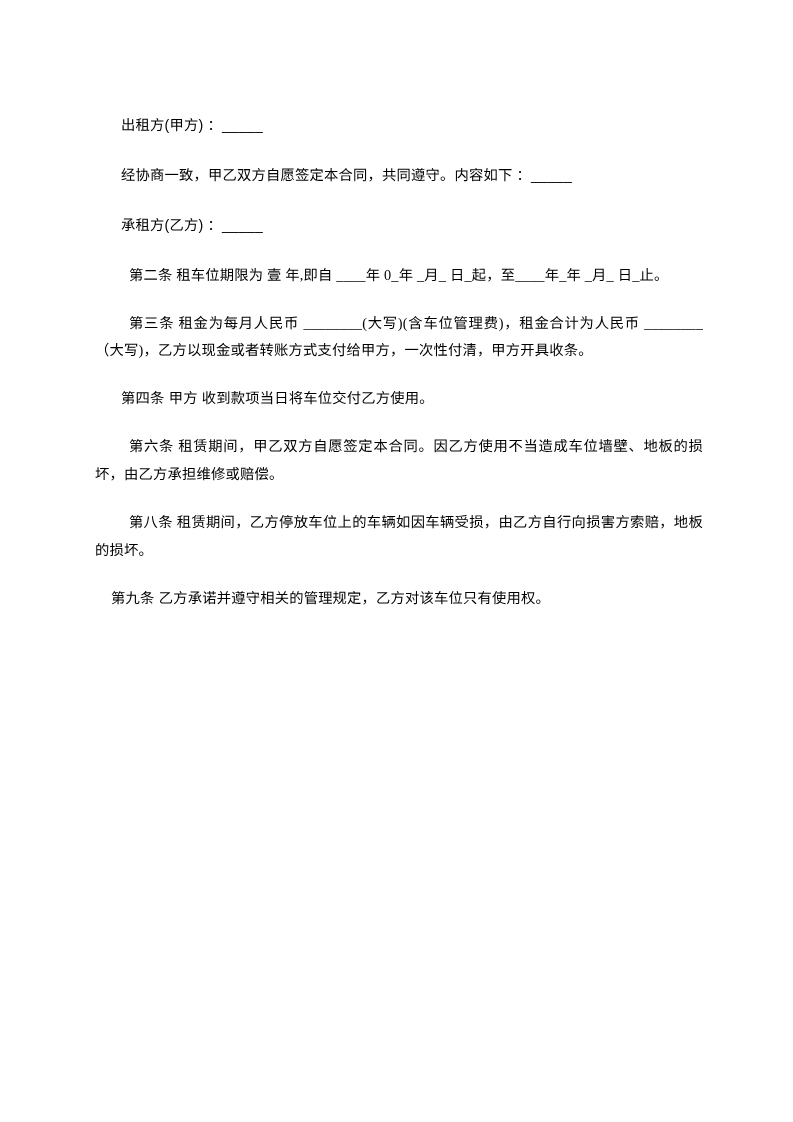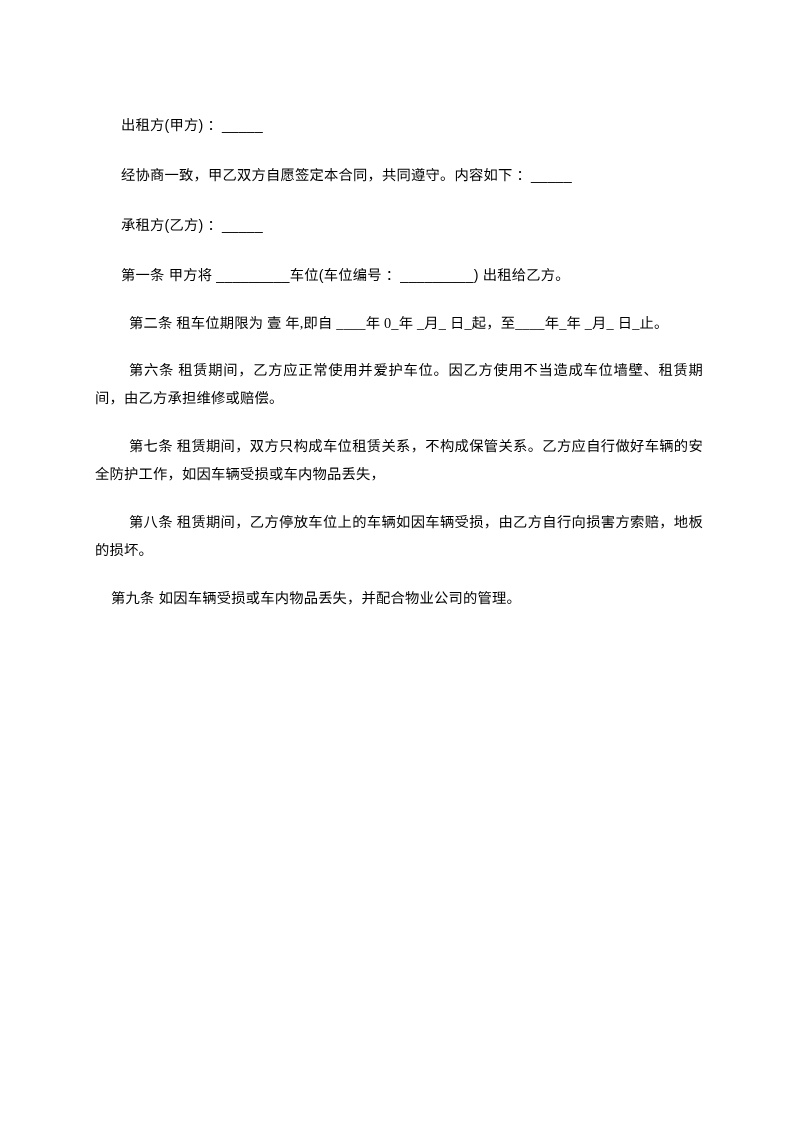--- a/index.html
+++ b/index.html
@@ -48,29 +48,29 @@
 
 <div class="page">
   <div class="doc-body">
 
     <p class="para indent-2 gap-a">出租方(甲方) ：_____</p>
 
     <p class="para indent-2 gap-a">经协商一致，甲乙双方自愿签定本合同，共同遵守。内容如下 ：_____</p>
 
     <p class="para indent-2 gap-a">承租方(乙方) ：_____</p>
 
-    <p class="para indent-2 gap-b">第一条  甲方将 _________车位(车位编号 ：_________) 出租给乙方。</p>
 
     <p class="para indent-3 gap-b">第二条  租车位期限为 壹 年,即自 ____年  0_年 _月_ 日_起，至____年_年 _月_ 日_止。</p>
 
+    <p class="para indent-3 gap-b">第三条  租金为每月人民币 ________(大写)(含车位管理费)，租金合计为人民币 ________ （大写)，乙方以现金或者转账方式支付给甲方，一次性付清，甲方开具收条。</p>
+
+    <p class="para indent-2 gap-b">第四条  甲方 收到款项当日将车位交付乙方使用。</p>
 
 
+    <p class="para indent-3 gap-b">第六条  租赁期间，甲乙双方自愿签定本合同。因乙方使用不当造成车位墙壁、地板的损坏，由乙方承担维修或赔偿。</p>
 
-    <p class="para indent-3 gap-b">第六条  租赁期间，乙方应正常使用并爱护车位。因乙方使用不当造成车位墙壁、租赁期间，由乙方承担维修或赔偿。</p>
-
-    <p class="para indent-3 gap-b">第七条  租赁期间，双方只构成车位租赁关系，不构成保管关系。乙方应自行做好车辆的安全防护工作，如因车辆受损或车内物品丢失，</p>
 
     <p class="para indent-3 gap-b">第八条  租赁期间，乙方停放车位上的车辆如因车辆受损，由乙方自行向损害方索赔，地板的损坏。</p>
 
-    <p class="para indent-1 gap-c">第九条  如因车辆受损或车内物品丢失，并配合物业公司的管理。</p>
+    <p class="para indent-1 gap-c">第九条  乙方承诺并遵守相关的管理规定，乙方对该车位只有使用权。</p>
 
   </div>
 </div>
 
 </body></html>

